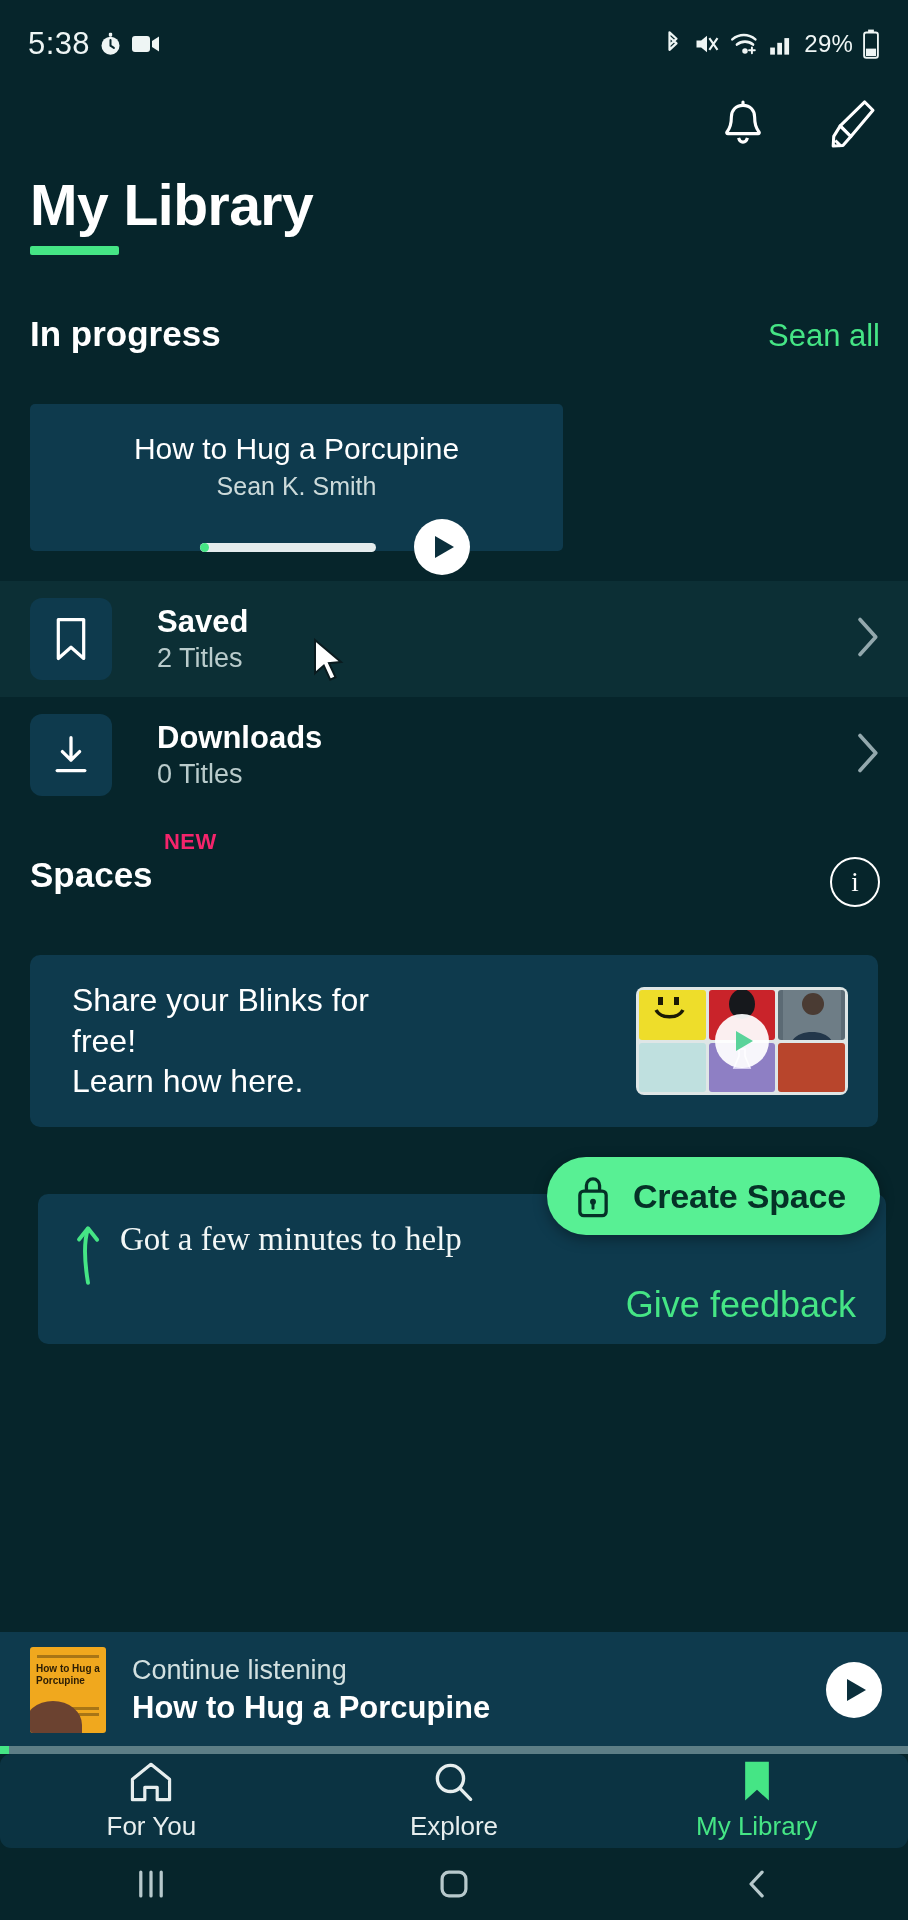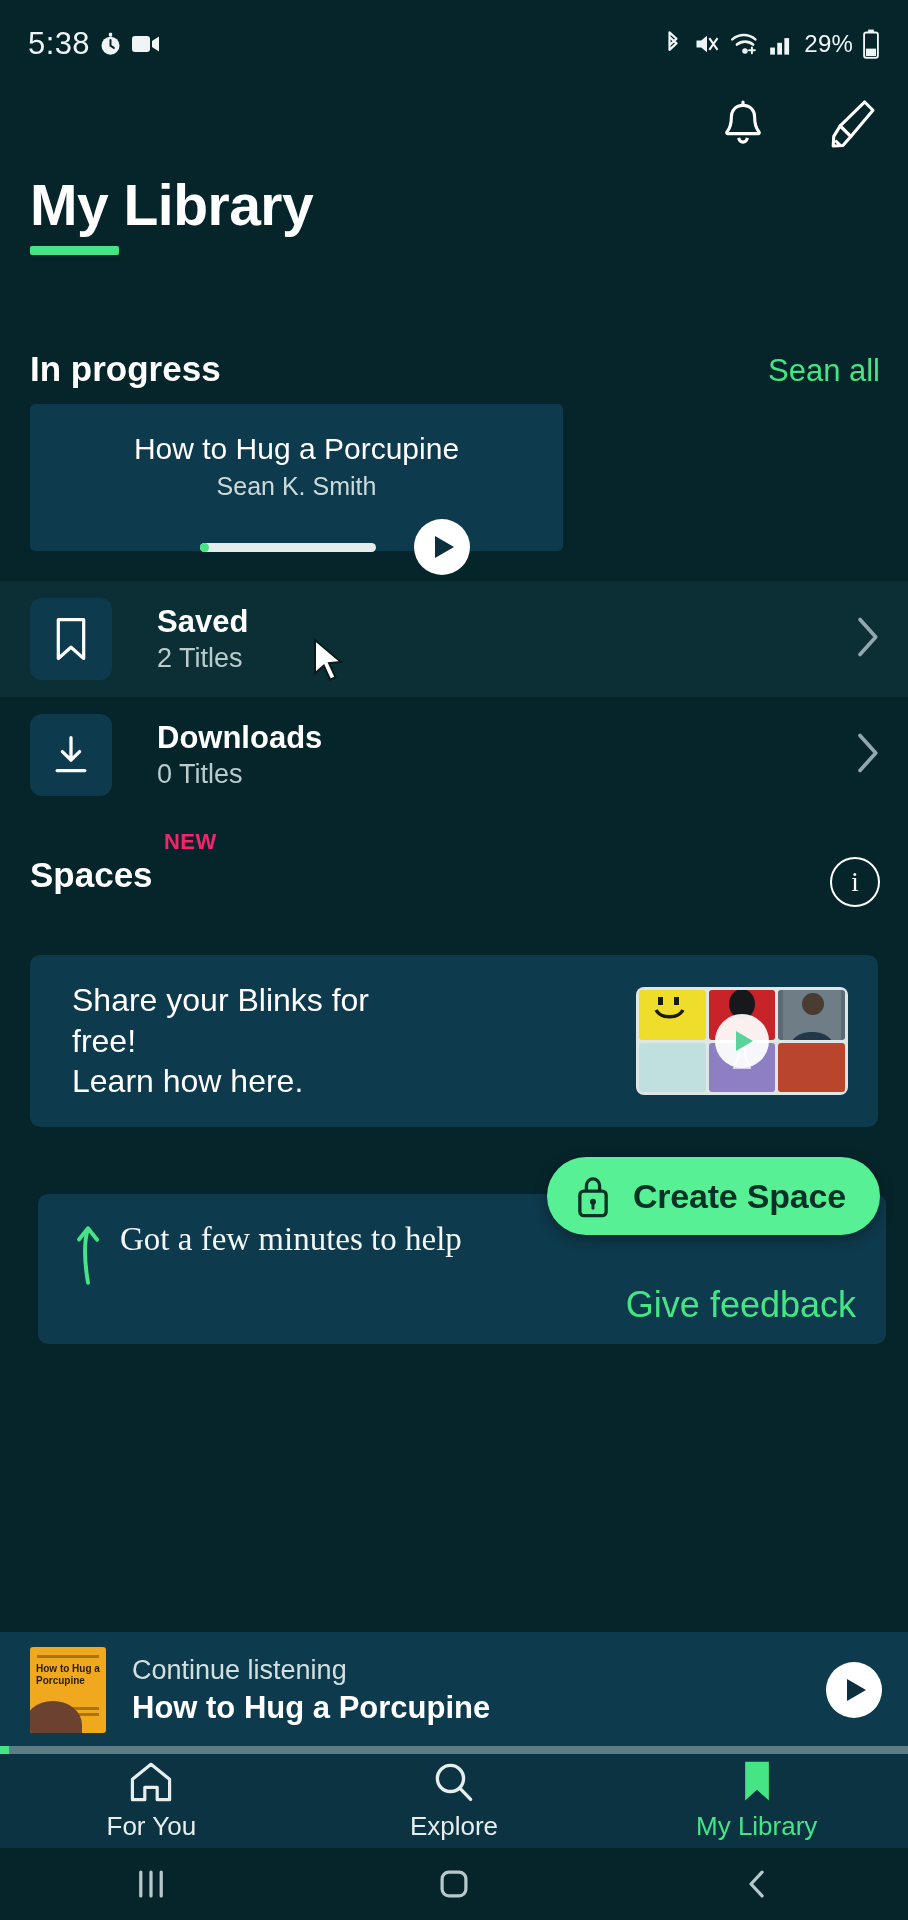--- a/index.html
+++ b/index.html
@@ -188,21 +188,21 @@
     display: flex; align-items: center; justify-content: center;
   }
   .mini-progress {
     position: absolute; left: 0; bottom: 166px; width: 908px; height: 8px; background: #5d7e86;
   }
   .mini-progress > i { display: block; height: 8px; width: 12px; background: #45e585; }
 
   
   .bottomnav {
     position: absolute; left: 0; bottom: 72px; width: 908px; height: 94px;
-    background: #0b3342; display: flex; align-items: center;
+    background: #0b3342; display: flex; align-items: center; border-radius: 11px;
   }
   .navitem { flex: 1; display: flex; flex-direction: column; align-items: center; gap: 7px; }
   .navlabel { font-size: 26px; color: #e7eeee; }
   .navitem.active .navlabel { color: #45e585; }
 
   
   .sysbar {
     position: absolute; left: 0; bottom: 0; width: 908px; height: 72px;
     background: #06252b; display: flex; align-items: center;
   }
@@ -290,21 +290,21 @@
           </svg>
       </span>
     </div>
   </div>
 
   <div class="title-wrap">
     <div class="page-title">My Library</div>
     <div class="title-underline"></div>
   </div>
 
-  <div class="section-head" style="top:349px">
+  <div class="section-head" style="top:314px">
     <div class="section-title">In progress</div>
     <div class="link-green">Sean all</div>
   </div>
 
   <div class="ip-card">
     <div class="ip-title">How to Hug a Porcupine</div>
     <div class="ip-author">Sean K. Smith</div>
     <div class="ip-row">
       <div class="ip-progress">
           <i style="width: 5%;"></i>

